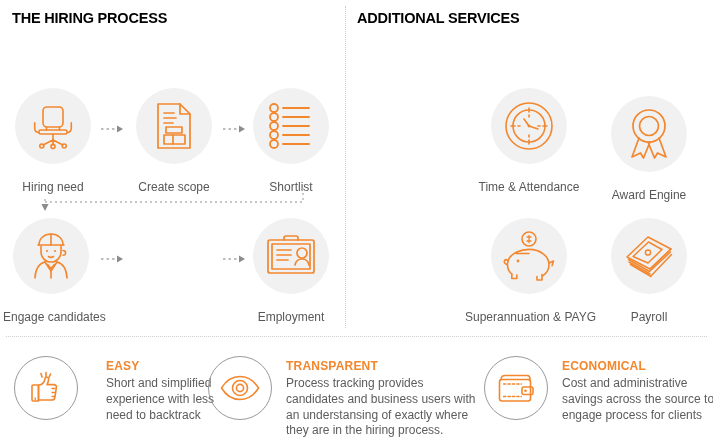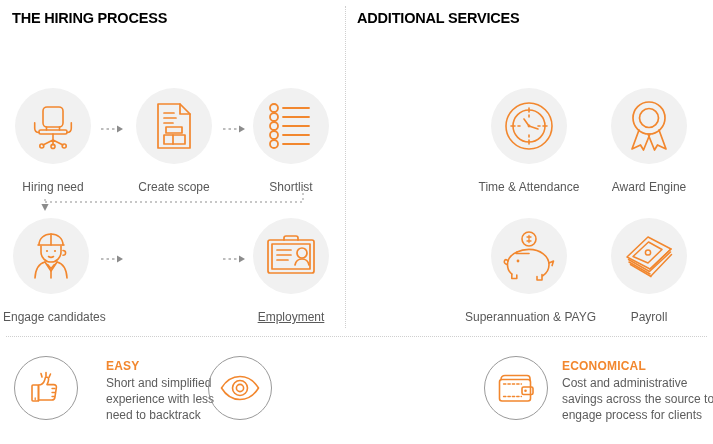--- a/index.html
+++ b/index.html
@@ -251,21 +251,21 @@
   </div>
 
 
   <div class="connector" style="left:222px; top:254px;">
     <svg width="26" height="10" viewBox="0 0 26 10">
       <path d="M1 5h15" stroke="#a8a8a8" stroke-width="1.6" stroke-dasharray="2.5 3"></path>
       <path d="M17 1.5 23 5l-6 3.5z" fill="#8c8c8c"></path>
     </svg>
   </div>
 
-  <div class="tile" style="left:243px; top:218px;text-decoration:underline;">
+  <div class="tile" style="left:243px; top:218px;">
     <div class="disc">
       <span>
         <svg width="52" height="44" viewBox="0 0 52 44" fill="none" stroke="#F2872E" stroke-width="1.7" stroke-linecap="round" stroke-linejoin="round">
           <path d="M19 6V4a2 2 0 0 1 2-2h10a2 2 0 0 1 2 2v2"></path>
           <rect x="3" y="6" width="46" height="33" rx="2"></rect>
           <rect x="7" y="10" width="38" height="25"></rect>
           <path d="M12 16h14M12 21h14M12 26h11"></path>
           <circle cx="37" cy="19" r="5"></circle>
           <path d="M30 31c.8-4 3.6-6 7-6s6.2 2 7 6"></path>
         </svg>
@@ -284,21 +284,21 @@
           <circle cx="25" cy="25" r="16"></circle>
           <path d="M25 14v2M25 34v2M14 25h2M34 25h2"></path>
           <path d="M25 25 20 18M25 25l9 3"></path>
           <circle cx="25" cy="25" r="1.4" fill="#F2872E" stroke="none"></circle>
         </svg>
       </span>
     </div>
     <div class="caption">Time &amp; Attendance</div>
   </div>
 
-  <div class="tile" style="left:601px; top:88px;">
+  <div class="tile" style="left:601px; top:96px;">
     <div class="disc">
       <span>
         <svg width="44" height="52" viewBox="0 0 44 52" fill="none" stroke="#F2872E" stroke-width="1.7" stroke-linecap="round" stroke-linejoin="round">
           <circle cx="22" cy="18" r="16"></circle>
           <circle cx="22" cy="18" r="9.5"></circle>
           <path d="M12 30 5 49l8.5-4 3 5 6.5-16"></path>
           <path d="M32 30l7 19-8.5-4-3 5L21 34"></path>
         </svg>
       </span>
     </div>
@@ -363,20 +363,24 @@
   <div class="benefit" id="benefit-transparent">
     <div class="ring">
       <span>
         <svg width="40" height="26" viewBox="0 0 40 26" fill="none" stroke="#F2872E" stroke-width="1.6" stroke-linecap="round" stroke-linejoin="round">
           <path d="M1.5 13C7 4 13.5 1.5 20 1.5S33 4 38.5 13C33 22 26.5 24.5 20 24.5S7 22 1.5 13z"></path>
           <circle cx="20" cy="13" r="7.5"></circle>
           <circle cx="20" cy="13" r="3.6"></circle>
         </svg>
       </span>
     </div>
+    <div class="copy">
+      <div class="b-title">TRANSPARENT</div>
+      <div class="b-text">Process tracking provides candidates and business users with an understansing of exactly where they are in the hiring process.</div>
+    </div>
   </div>
 
   <div class="benefit" id="benefit-economical">
     <div class="ring">
       <span>
         <svg width="36" height="30" viewBox="0 0 36 30" fill="none" stroke="#F2872E" stroke-width="1.6" stroke-linecap="round" stroke-linejoin="round">
           <path d="M3 6.5C3 4 4.6 2.5 7 2.5h22c2 0 3 1.2 3 3v2"></path>
           <rect x="1.5" y="6.5" width="31" height="21.5" rx="2.5"></rect>
           <path d="M5.5 11h18" stroke-dasharray="2.4 2" stroke-width="1.3"></path>
           <path d="M5.5 23.5h18" stroke-dasharray="2.4 2" stroke-width="1.3"></path>

